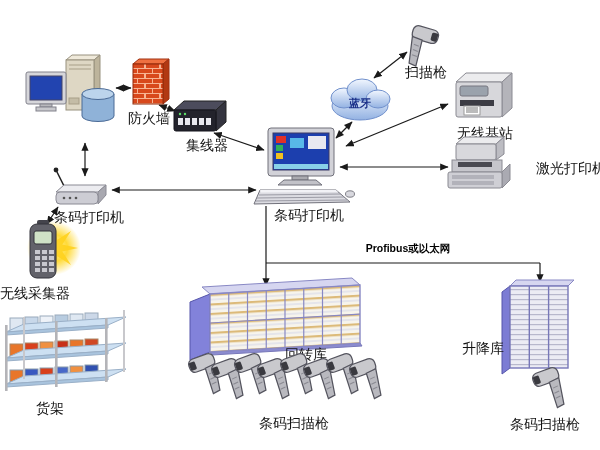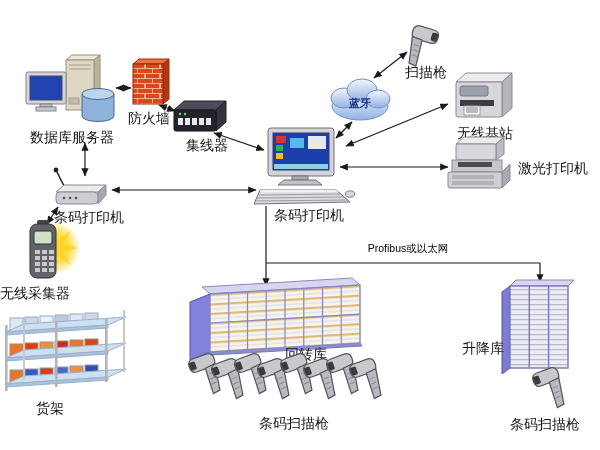--- a/index.html
+++ b/index.html
@@ -6,21 +6,21 @@
   .stage {
     position:relative; width:600px; height:450px; background:#ffffff;
     font-family:"Liberation Sans", sans-serif; overflow:hidden;
   }
   .overlay { position:absolute; left:0; top:0; width:600px; height:450px; }
   .icon { position:absolute; }
   .lbl {
     position:absolute; font-size:14px; line-height:1.2; color:#141414;
     text-align:center; white-space:nowrap;
   }
-  .bus-lbl { font-weight:normal; font-size:10.5px; color:#000; }
+  .bus-lbl { font-weight:bold; font-size:10.5px; color:#000; }
   .gun { position:absolute; transform:rotate(-20deg); }
   .gun-mir { position:absolute; transform:scaleX(-1) rotate(-16deg); }
 </style>
 </head>
 <body>
 
 <div class="stage">
 
   <svg width="0" height="0" style="position:absolute" aria-hidden="true">
     <defs>
@@ -87,21 +87,20 @@
     <line x1="47" y1="11" x2="69" y2="11" stroke="#a89f88"></line>
     <line x1="47" y1="15" x2="69" y2="15" stroke="#a89f88"></line>
     <rect x="47" y="44" width="10" height="6" fill="#c4bca6" stroke="#a89f88"></rect>
     <rect x="4" y="18" width="40" height="32" rx="2" fill="#d6d6da" stroke="#82828c"></rect>
     <rect x="8" y="22" width="32" height="24" fill="#2244b0" stroke="#444466"></rect>
     <rect x="18" y="50" width="12" height="3" fill="#b8b8bc" stroke="#82828c"></rect>
     <rect x="14" y="53" width="20" height="4" fill="#c8c8cc" stroke="#82828c"></rect>
     <path d="M60,40 v22 a16,5.5 0 0 0 32,0 v-22" fill="#8fb2d8" stroke="#4a6a96"></path>
     <ellipse cx="76" cy="40" rx="16" ry="5.5" fill="#bcd4ec" stroke="#4a6a96"></ellipse>
   </svg>
-  <div class="lbl" style="left:24px;top:129px;width:96px">数据库服务器</div>
 
   <svg class="icon" style="left:130px;top:58px" width="40" height="50" viewBox="0 0 40 50">
     <polygon points="3,6 9,1 39,1 33,6" fill="#ef7040" stroke="#a03010"></polygon>
     <polygon points="33,6 39,1 39,41 33,46" fill="#b23812" stroke="#a03010"></polygon>
     <rect x="3" y="6" width="30" height="40" fill="url(#bricksp)" stroke="#902808"></rect>
   </svg>
   <div class="lbl" style="left:124px;top:110px;width:50px">防火墙</div>
 
   <svg class="icon" style="left:168px;top:96px" width="60" height="40" viewBox="0 0 60 40">
     <polygon points="6,14 16,5 58,5 48,14" fill="#4c4c5c" stroke="#222"></polygon>
@@ -245,21 +244,21 @@
     <polygon points="14,14 22,7 62,7 54,14" fill="#ececee" stroke="#8a8a92"></polygon>
     <polygon points="54,14 62,7 62,24 54,30" fill="#bcbcc2" stroke="#8a8a92"></polygon>
     <rect x="14" y="14" width="40" height="16" rx="2" fill="#d8d8dc" stroke="#8a8a92"></rect>
     <rect x="10" y="30" width="50" height="12" fill="#c6c6cc" stroke="#8a8a92"></rect>
     <rect x="16" y="32" width="34" height="5" fill="#4a4a52"></rect>
     <polygon points="60,42 68,34 68,50 60,58" fill="#aaaab2" stroke="#8a8a92"></polygon>
     <rect x="6" y="42" width="54" height="16" rx="2" fill="#cfcfd5" stroke="#8a8a92"></rect>
     <rect x="10" y="45" width="42" height="4" fill="#b2b2ba"></rect>
     <rect x="10" y="51" width="42" height="4" fill="#b2b2ba"></rect>
   </svg>
-  <div class="lbl" style="left:518px;top:160px;width:60px">激光打印机</div>
+  <div class="lbl" style="left:536px;top:160px;width:60px">激光打印机</div>
 
   <div class="lbl bus-lbl" style="left:356px;top:242px;width:104px">Profibus或以太网</div>
 
   <svg class="icon" style="left:178px;top:270px" width="190" height="92" viewBox="0 0 190 92">
     <polygon points="32,24 182,15 174,8 24,17" fill="#d6d6f0" stroke="#8888c4"></polygon>
     <polygon points="12,32 32,24 32,82 12,90" fill="#8282da" stroke="#5555aa"></polygon>
     <polygon points="32,82 182,73 184,76 34,85" fill="#8c8cd0" stroke="#7777b8"></polygon>
     <g transform="translate(32,24) skewY(-3.4)">
       <rect x="0" y="0" width="150" height="58" fill="#fbfbfd"></rect>
       <rect x="0" y="0" width="150" height="58" fill="url(#shelfA)" opacity="0.9"></rect>

